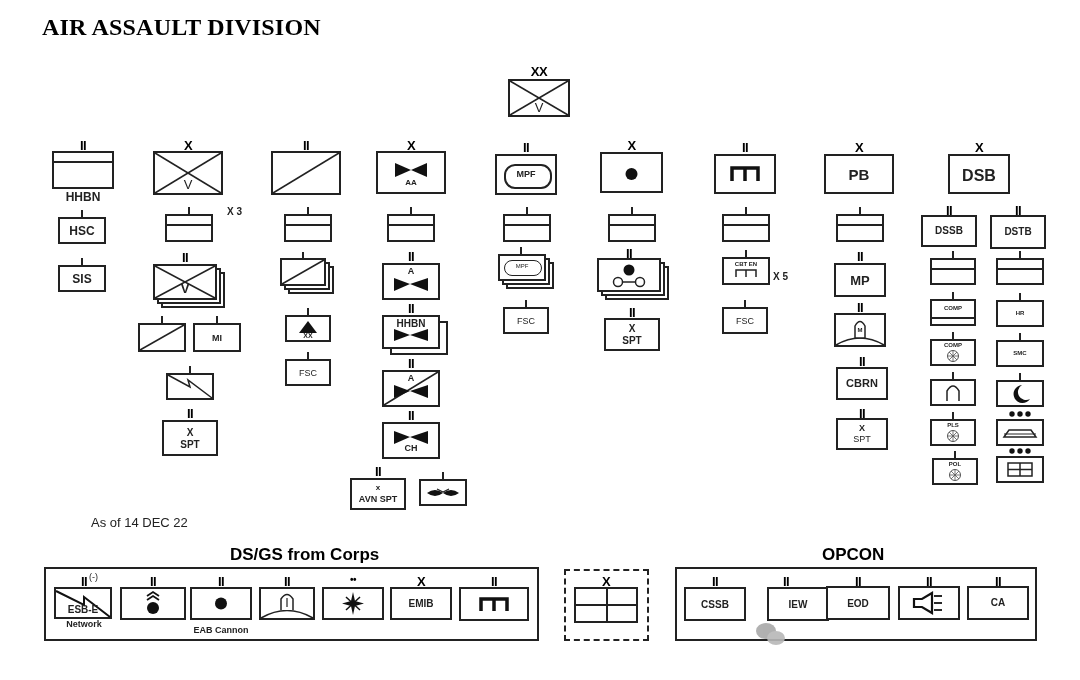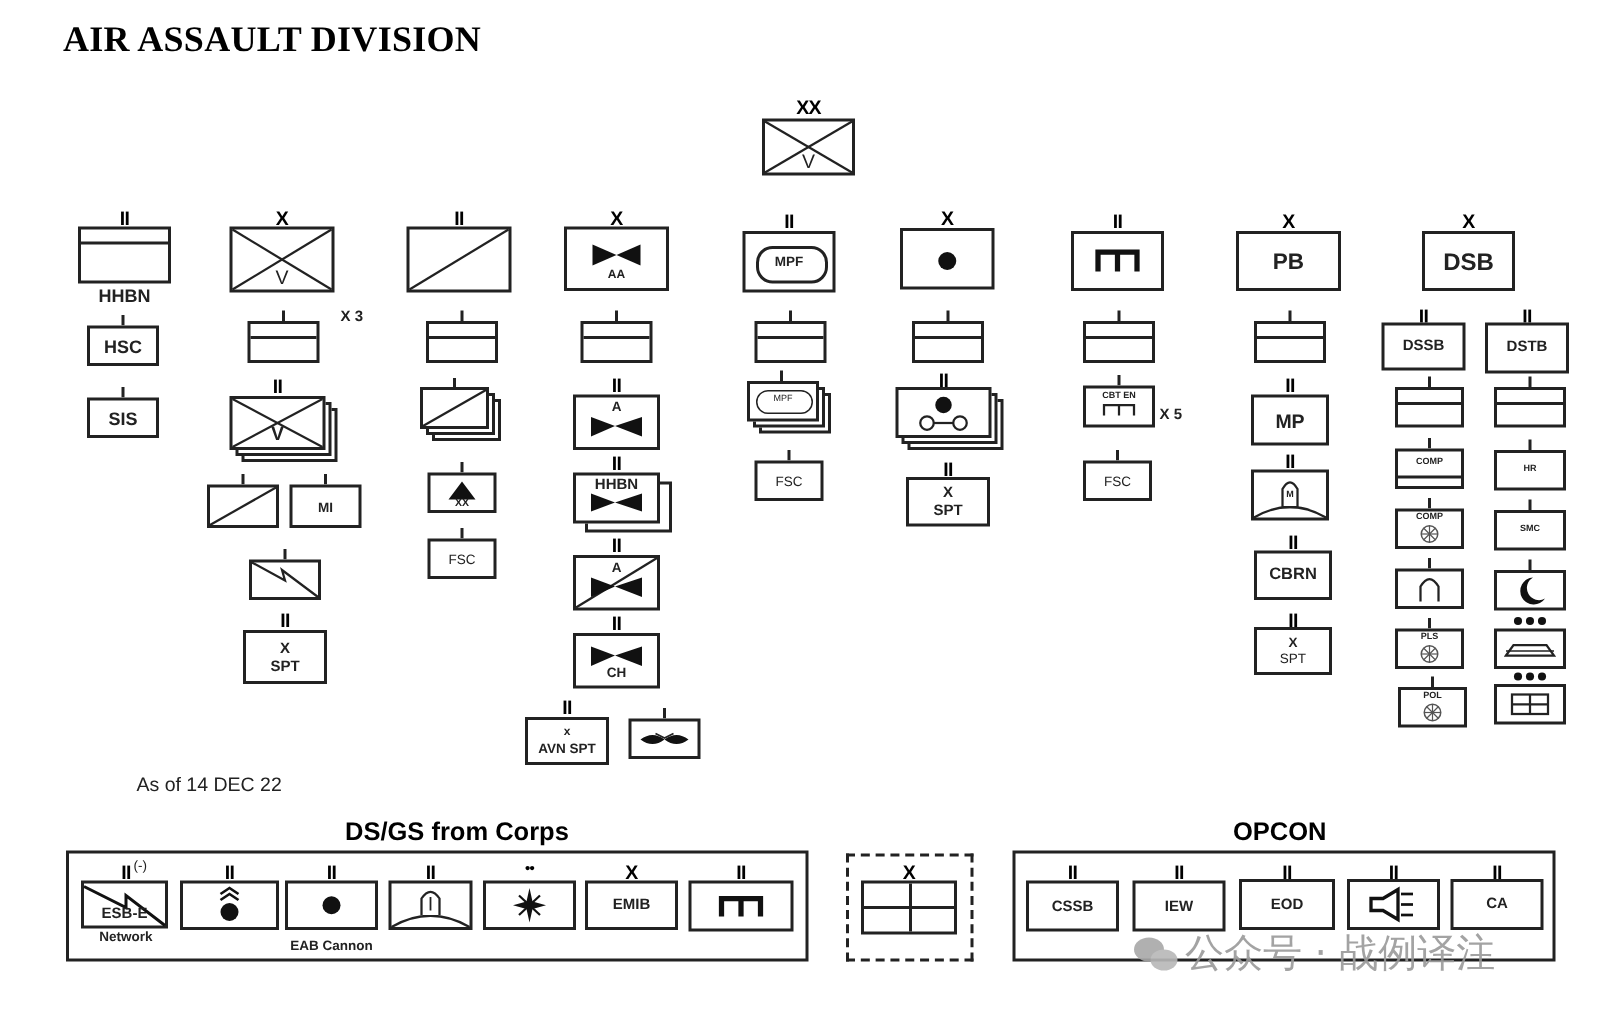--- a/index.html
+++ b/index.html
@@ -584,21 +584,21 @@
 <div class="h2" style="left:822px;top:545px;">OPCON</div>
 <div class="frame" style="left:675px;top:567px;width:362px;height:74px;"></div>
 <div class="u" style="left:684px;top:576px;width:62px;height:46px;">
   <div class="ech" style="left:0;right:0;top:0;">II</div>
   <div class="box" style="left:0;top:11px;width:62px;height:34px;">
       <div class="lbl" style="top:10px;font-size:10px;">CSSB</div>
     </div>
 </div>
 <div class="u" style="left:755px;top:576px;width:62px;height:46px;">
   <div class="ech" style="left:0;right:0;top:0;">II</div>
-  <div class="box" style="left:0;top:11px;width:62px;height:34px;padding-left:12px;">
+  <div class="box" style="left:12px;top:11px;width:62px;height:34px;padding-left:12px;">
       <div class="lbl" style="top:10px;font-size:10px;">IEW</div>
     </div>
 </div>
 <div class="u" style="left:826px;top:576px;width:64px;height:46px;">
   <div class="ech" style="left:0;right:0;top:0;">II</div>
   <div class="box" style="left:0;top:10px;width:64px;height:34px;">
       <div class="lbl" style="top:10px;font-size:10px;">EOD</div>
     </div>
 </div>
 <div class="u" style="left:898px;top:576px;width:62px;height:46px;">
@@ -616,14 +616,14 @@
   <div class="ech" style="left:0;right:0;top:0;">II</div>
   <div class="box" style="left:0;top:10px;width:62px;height:34px;">
       <div class="lbl" style="top:9px;font-size:10px;">CA</div>
     </div>
 </div>
 
 <div class="wm">
   <span style="display:inline-block;width:30px;height:24px;position:relative;vertical-align:middle;margin-right:4px;">
     <span style="position:absolute;left:0;top:0;width:20px;height:16px;border-radius:50%;background:#a8a8a8;"></span>
     <span style="position:absolute;left:11px;top:8px;width:18px;height:14px;border-radius:50%;background:#b8b8b8;"></span>
-  </span><span>公众号 · 战例译注</span>
+  </span>
 </div>
 
 </body></html>

